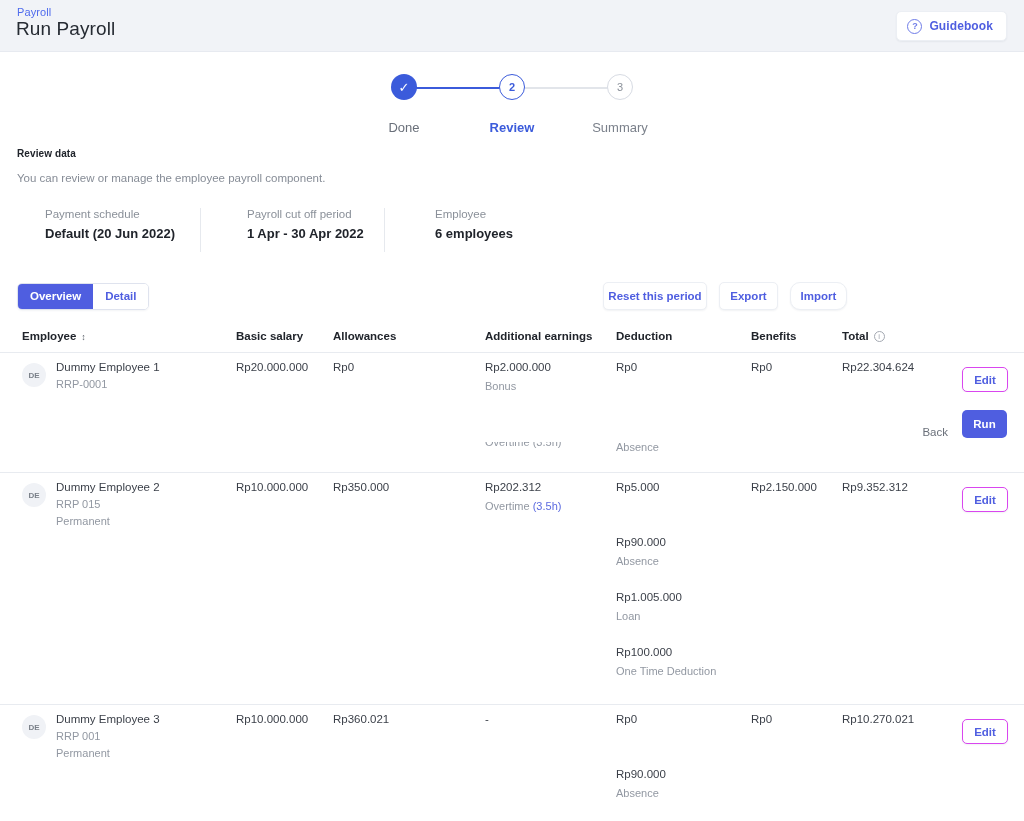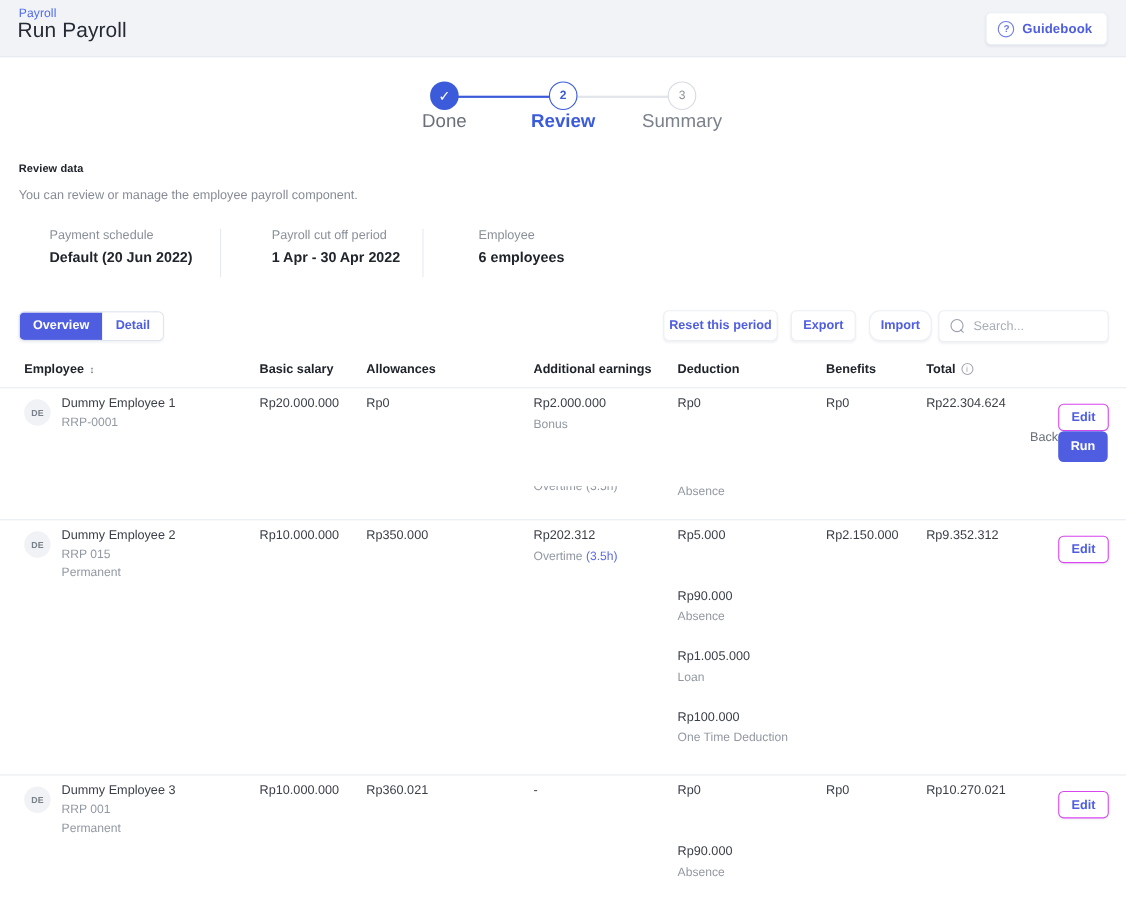--- a/index.html
+++ b/index.html
@@ -51,21 +51,21 @@
   .step { position: relative; width: 108px; text-align: center; }
   .step .bubble {
     width: 26px; height: 26px; border-radius: 50%;
     margin: 0 auto; display: flex; align-items: center; justify-content: center;
     font-size: 11px; background: #fff; position: relative; z-index: 2;
   }
   .step.done .bubble { background: #3b5bdb; color: #fff; border: none; font-size: 13px; }
   .step.active .bubble { border: 1.5px solid #3b5bdb; color: #3b5bdb; font-weight: bold; }
   .step.todo .bubble { border: 1.5px solid #d7dbe3; color: #8a9099; }
   .step .caption {
-    margin-top: 0; font-size: 17px; color: #7b818b;
+    margin-top: 20px; font-size: 13px; color: #7b818b;
   }
   .step.done .caption { color: #6a707a; }
   .step.active .caption { color: #3b5bdb; font-weight: bold; }
   .connector {
     position: absolute; top: 13px; height: 2px; z-index: 1;
   }
   .connector.c1 { left: 54px; width: 108px; background: #3b5bdb; }
   .connector.c2 { left: 162px; width: 108px; background: #e2e5ea; }
   .stepper-inner { position: relative; display: flex; }
 
@@ -165,21 +165,21 @@
     box-shadow: 0 1px 2px rgba(25,35,70,.06); cursor:pointer;
   }
 
   .ded-item { position: absolute; font-size: 11.5px; color: #3a3f48; white-space: nowrap; }
   .ded-item .sub { font-size: 11px; color: #9298a2; margin-top: 7px; }
 
   
   .footer-bar {
     position: absolute; left: 0; top: 392px; width: 1024px; height: 46px;
     background: #ffffff; z-index: 20;
-    display: flex; align-items: flex-start; justify-content: flex-end; 
+    display: flex; align-items: flex-end; justify-content: flex-end; gap: 14px;
     padding-right: 17px;
   }
   .back-btn {
     font-size: 11.5px; color: #6a707a; background: none; border: none; cursor: pointer;
     font-family: inherit;
   }
   .run-btn {
     width: 45px; height: 28px; border-radius: 5px; background: #4f5ee0; color: #fff;
     font-size: 11.5px; font-weight: bold; border: none; cursor: pointer;
     display:flex; align-items:center; justify-content:center; font-family: inherit;
@@ -244,24 +244,20 @@
 
   <div class="toggle-group">
     <div class="toggle-btn sel">Overview</div>
     <div class="toggle-btn">Detail</div>
   </div>
 
   <div class="tool-btn" id="btn-reset">Reset this period</div>
   <div class="tool-btn" id="btn-export">Export</div>
   <div class="tool-btn" id="btn-import">Import</div>
 
-  <div class="search-box">
-    <div class="mag"></div>
-    <span class="ph">Search...</span>
-  </div>
 
   <div class="table">
 
     <div class="thead">
       <div class="th" style="left:22px">
         <span>Employee</span><span class="sort-icon">↕</span>
       </div>
       <div class="th" style="left:236px">Basic salary</div>
       <div class="th" style="left:333px">Allowances</div>
       <div class="th" style="left:485px">Additional earnings</div>

